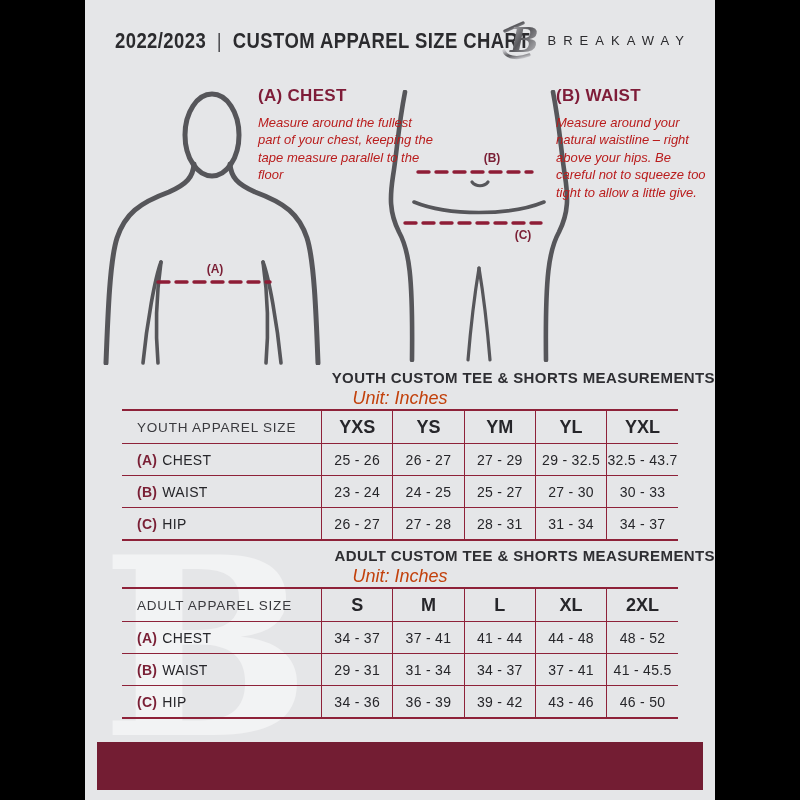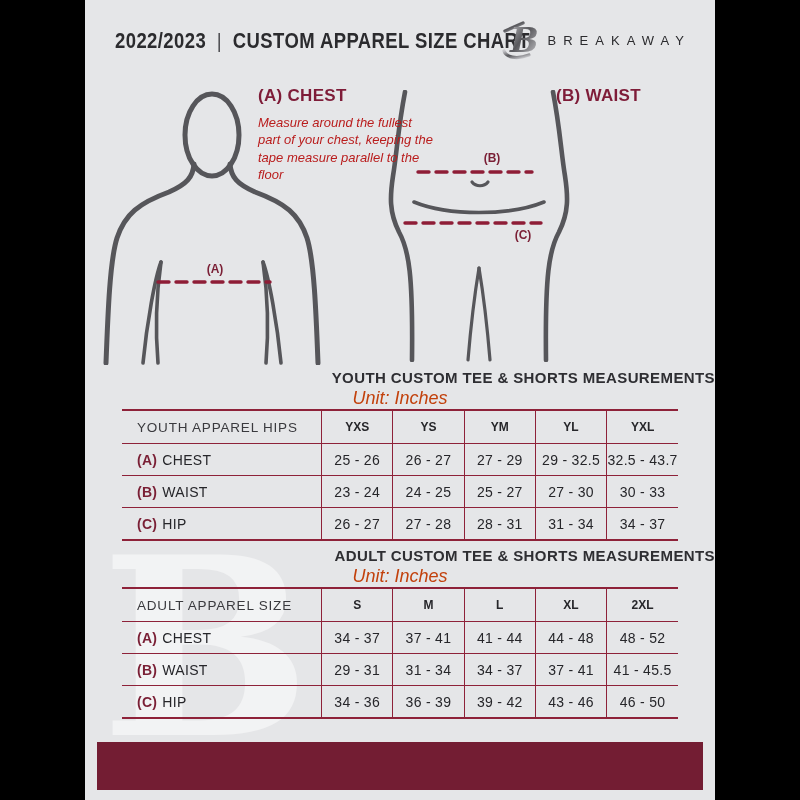--- a/index.html
+++ b/index.html
@@ -44,21 +44,21 @@
   .t-adult-title{top:547px;} .t-adult-unit{top:566px;}
 
   table.sizes{position:absolute;left:37px;width:556px;border-collapse:collapse;table-layout:fixed;
               border-top:2px solid #8e2239;border-bottom:2px solid #8e2239;}
   .tbl-youth{top:409px;} .tbl-adult{top:587px;}
   table.sizes tr{border-bottom:1.5px solid #8e2239;}
   table.sizes th,table.sizes td{border-left:1.5px solid #8e2239;padding:0;height:31px;
               text-align:center;vertical-align:middle;font-size:14px;color:#26262a;}
   table.sizes th:first-child,table.sizes td:first-child{border-left:none;width:184px;
               text-align:left;padding-left:15px;}
-  table.sizes thead th{height:32px;font-weight:bold;font-size:12px;}
+  table.sizes thead th{height:32px;font-weight:bold;font-size:18px;}
   table.sizes thead th.size-col{font-weight:400;font-size:13.5px;letter-spacing:.8px;color:#3a3a3e;}
   td.rowlabel{font-size:14.5px;letter-spacing:.4px;}
   td.rowlabel b{color:#7a1f35;margin-right:5px;}
   table.sizes td{letter-spacing:.3px;}
 
   
   .watermark{position:absolute;left:16px;top:524px;font-family:"DejaVu Serif","Liberation Serif",serif;
              font-weight:bold;font-size:248px;line-height:1;color:rgba(255,255,255,.5);z-index:1;}
   .content-layer{position:absolute;inset:0;z-index:2;}
   .footer-bar{position:absolute;left:12px;top:742px;width:606px;height:48px;background:#731d33;z-index:3;}
@@ -121,28 +121,29 @@
       <span class="diag-label lab-a">(A)</span>
       <span class="diag-label lab-b">(B)</span>
       <span class="diag-label lab-c">(C)</span>
 
       <div class="guide-block g-chest">
         <h3>(A) CHEST</h3>
         <p>Measure around the fullest part of your chest, keeping the tape measure parallel to the floor</p>
       </div>
       <div class="guide-block g-waist">
         <h3>(B) WAIST</h3>
+        <p>Measure around your natural waistline – right above your hips. Be careful not to squeeze too tight to allow a little give.</p>
       </div>
 
       <div class="tbl-title t-youth-title">YOUTH CUSTOM TEE &amp; SHORTS MEASUREMENTS</div>
       <div class="tbl-unit t-youth-unit">Unit: Inches</div>
       <table class="sizes tbl-youth">
         <thead>
           <tr>
-            <th class="size-col">YOUTH APPAREL HIPS</th>
+            <th class="size-col">YOUTH APPAREL SIZE</th>
             <th>YXS</th>
             <th>YS</th>
             <th>YM</th>
             <th>YL</th>
             <th>YXL</th>
           </tr>
         </thead>
         <tbody>
           <tr>
             <td class="rowlabel"><b>(A)</b><span>CHEST</span></td>

